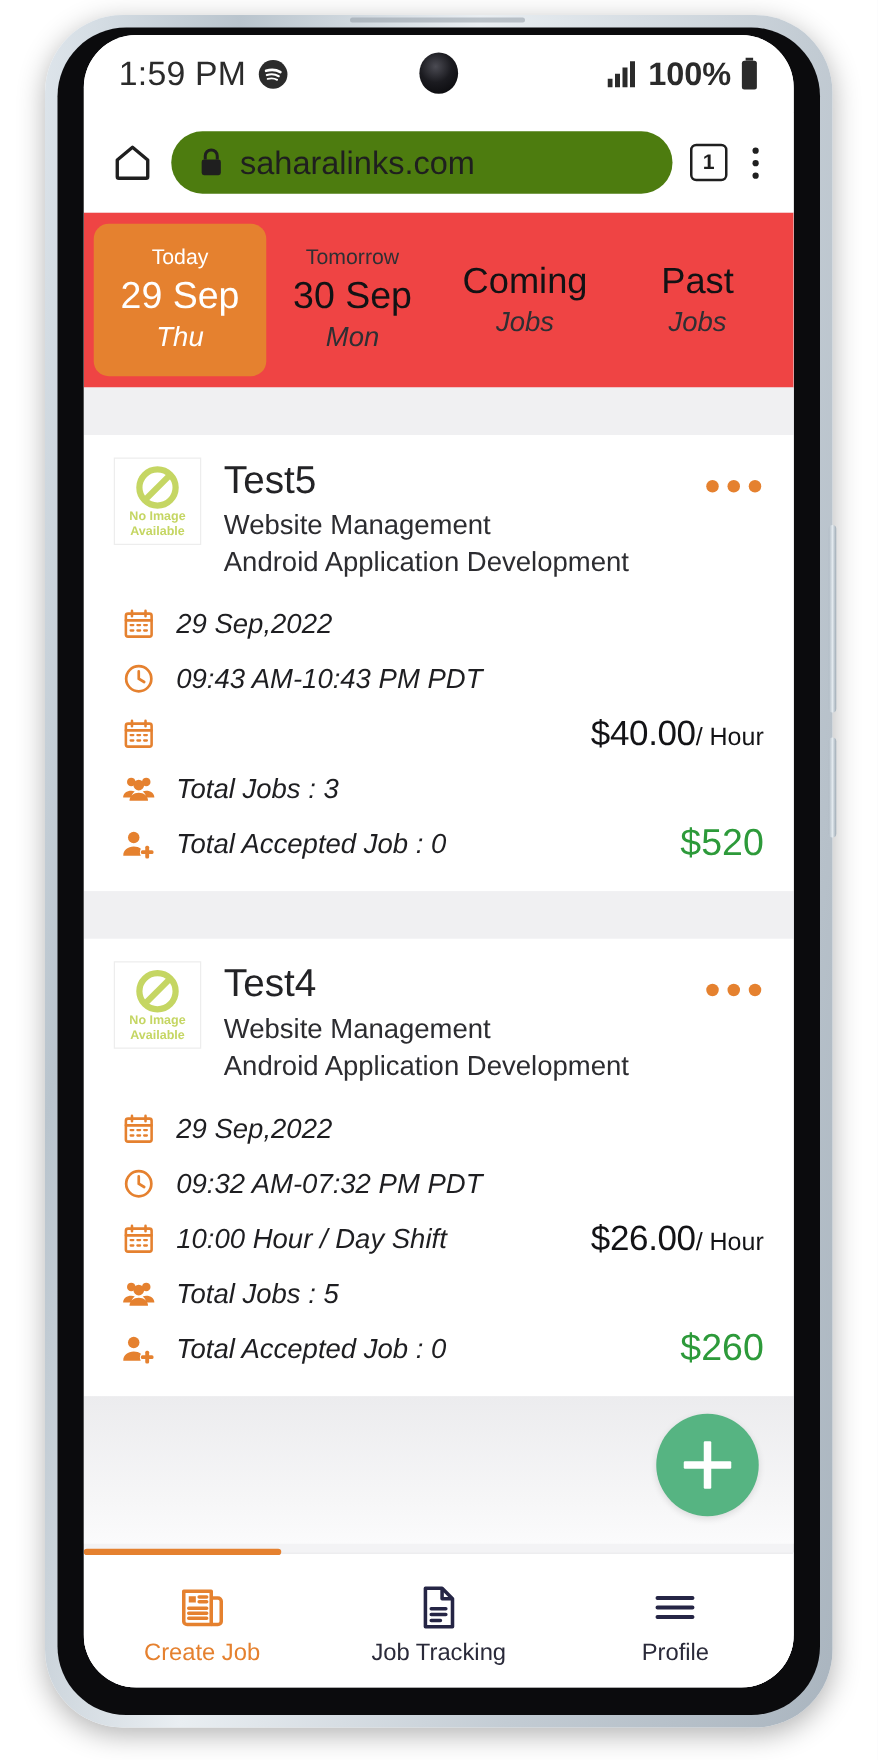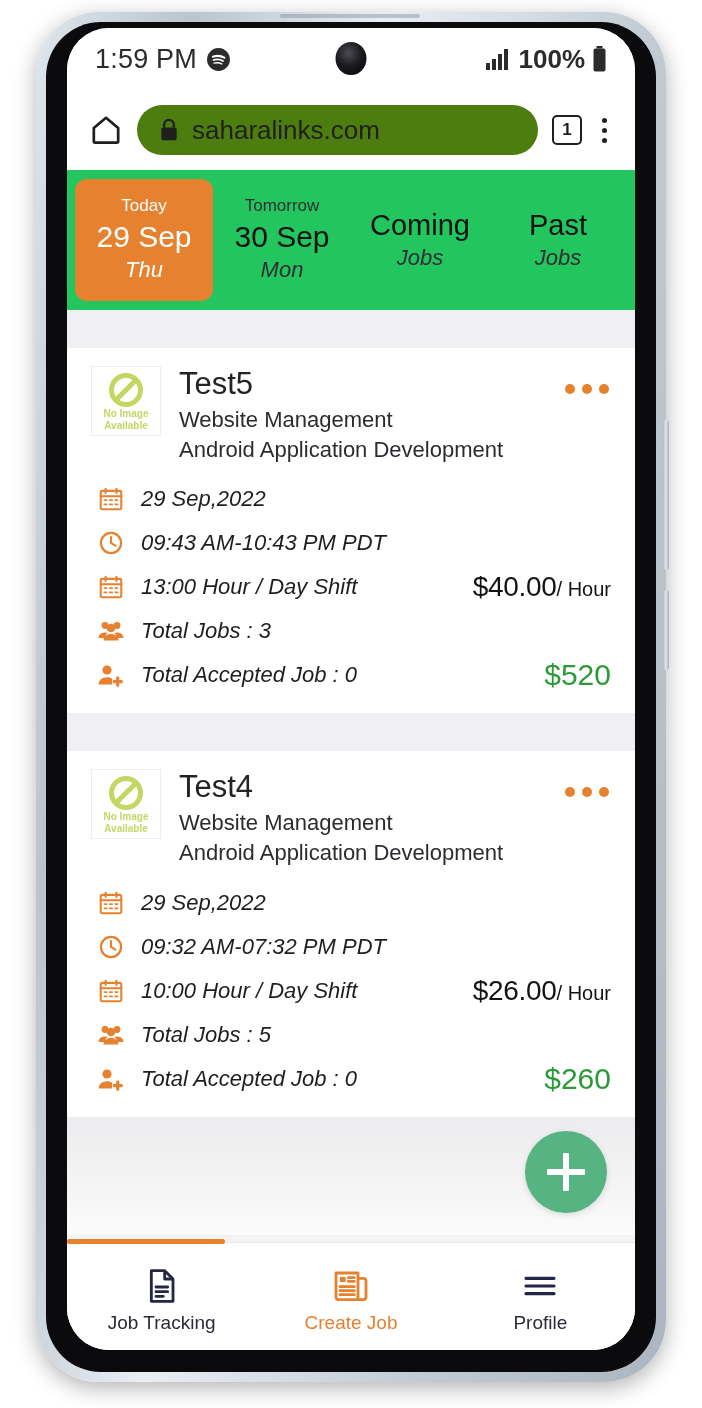--- a/index.html
+++ b/index.html
@@ -114,21 +114,21 @@
   
   #page {
     background: #f3f3f5;
     height: calc(100% - 62px - 80px);
     position: relative;
     overflow: hidden;
   }
 
   
   #date-tabs {
-    background: #22c55e;
+    background: #ef4444;
     display: flex;
     padding: 9px 8px 9px 8px;
     height: 140px;
   }
   .date-tab {
     flex: 1;
     display: flex; flex-direction: column;
     align-items: center; justify-content: center;
     gap: 1px;
     border-radius: 12px;
@@ -376,21 +376,20 @@
           <span class="lbl">09:43 AM-10:43 PM PDT</span>
         </div>
         <div class="jc-row">
           <span class="ic">
             <svg width="26" height="26" viewBox="0 0 24 24" fill="none" stroke="#e5812f" stroke-width="1.9">
               <rect x="2.5" y="4.5" width="19" height="17" rx="1.6"></rect>
               <path d="M2.5 9.5h19M7 2.5v4M17 2.5v4" stroke-linecap="round"></path>
               <path d="M6 13h2M11 13h2M16 13h2M6 17h2M11 17h2M16 17h2" stroke-width="1.7" stroke-linecap="round"></path>
             </svg>
           </span>
-          <span class="lbl">13:00 Hour / Day Shift</span>
           <span class="right">
             <span class="rate-big">$40.00</span>
             <span class="rate-unit">/ Hour</span>
           </span>
         </div>
         <div class="jc-row">
           <span class="ic">
             <svg width="28" height="26" viewBox="0 0 28 24" fill="#e5812f">
               <circle cx="8" cy="6.5" r="3.4"></circle>
                 <circle cx="20" cy="6.5" r="3.4"></circle>
@@ -501,43 +500,43 @@
 
     <div id="fab-zone">
       <div id="fab">
         <span class="plus-h"></span>
         <span class="plus-v"></span>
       </div>
     </div>
 
     <div id="bottom-nav">
       <div id="nav-indicator"></div>
-      <div class="nav-item">
-        <span>
-          <svg width="40" height="40" viewBox="0 0 24 24" fill="none" stroke="#252545" stroke-width="1.7" stroke-linejoin="round">
-            <path d="M5.6 2.8h8l5 5v13.4H5.6z"></path>
-            <path d="M13.6 2.8v5h5"></path>
-            <path d="M8.4 12.6h7M8.4 15.4h7M8.4 18.2h4.4" stroke-linecap="round"></path>
-          </svg>
-        </span>
-        <span class="nav-label">Job Tracking</span>
-      </div>
       <div class="nav-item active">
         <span>
           <svg width="40" height="40" viewBox="0 0 24 24" fill="none" stroke="#e5812f" stroke-width="1.7" stroke-linejoin="round">
             <path d="M3 4.2h13.2v16H4.6A1.6 1.6 0 0 1 3 18.6z"></path>
             <path d="M16.2 7.4h3.2a1.6 1.6 0 0 1 1.6 1.6v9.6a1.6 1.6 0 0 1-1.6 1.6h-3.2"></path>
             <rect x="5.4" y="6.6" width="3.4" height="3" fill="#e5812f" stroke="none"></rect>
             <path d="M10.4 7h3.6M10.4 9.2h3.6M5.4 12.4h8.6M5.4 14.8h8.6M5.4 17.2h8.6" stroke-linecap="round"></path>
           </svg>
         </span>
         <span class="nav-label">Create Job</span>
       </div>
       <div class="nav-item">
         <span>
+          <svg width="40" height="40" viewBox="0 0 24 24" fill="none" stroke="#252545" stroke-width="1.7" stroke-linejoin="round">
+            <path d="M5.6 2.8h8l5 5v13.4H5.6z"></path>
+            <path d="M13.6 2.8v5h5"></path>
+            <path d="M8.4 12.6h7M8.4 15.4h7M8.4 18.2h4.4" stroke-linecap="round"></path>
+          </svg>
+        </span>
+        <span class="nav-label">Job Tracking</span>
+      </div>
+      <div class="nav-item">
+        <span>
           <svg width="40" height="40" viewBox="0 0 24 24" stroke="#252545" stroke-width="1.9" stroke-linecap="round">
             <path d="M3.6 7.4h16.8M3.6 12h16.8M3.6 16.6h16.8"></path>
           </svg>
         </span>
         <span class="nav-label">Profile</span>
       </div>
     </div>
 
   </div>
 </div>

